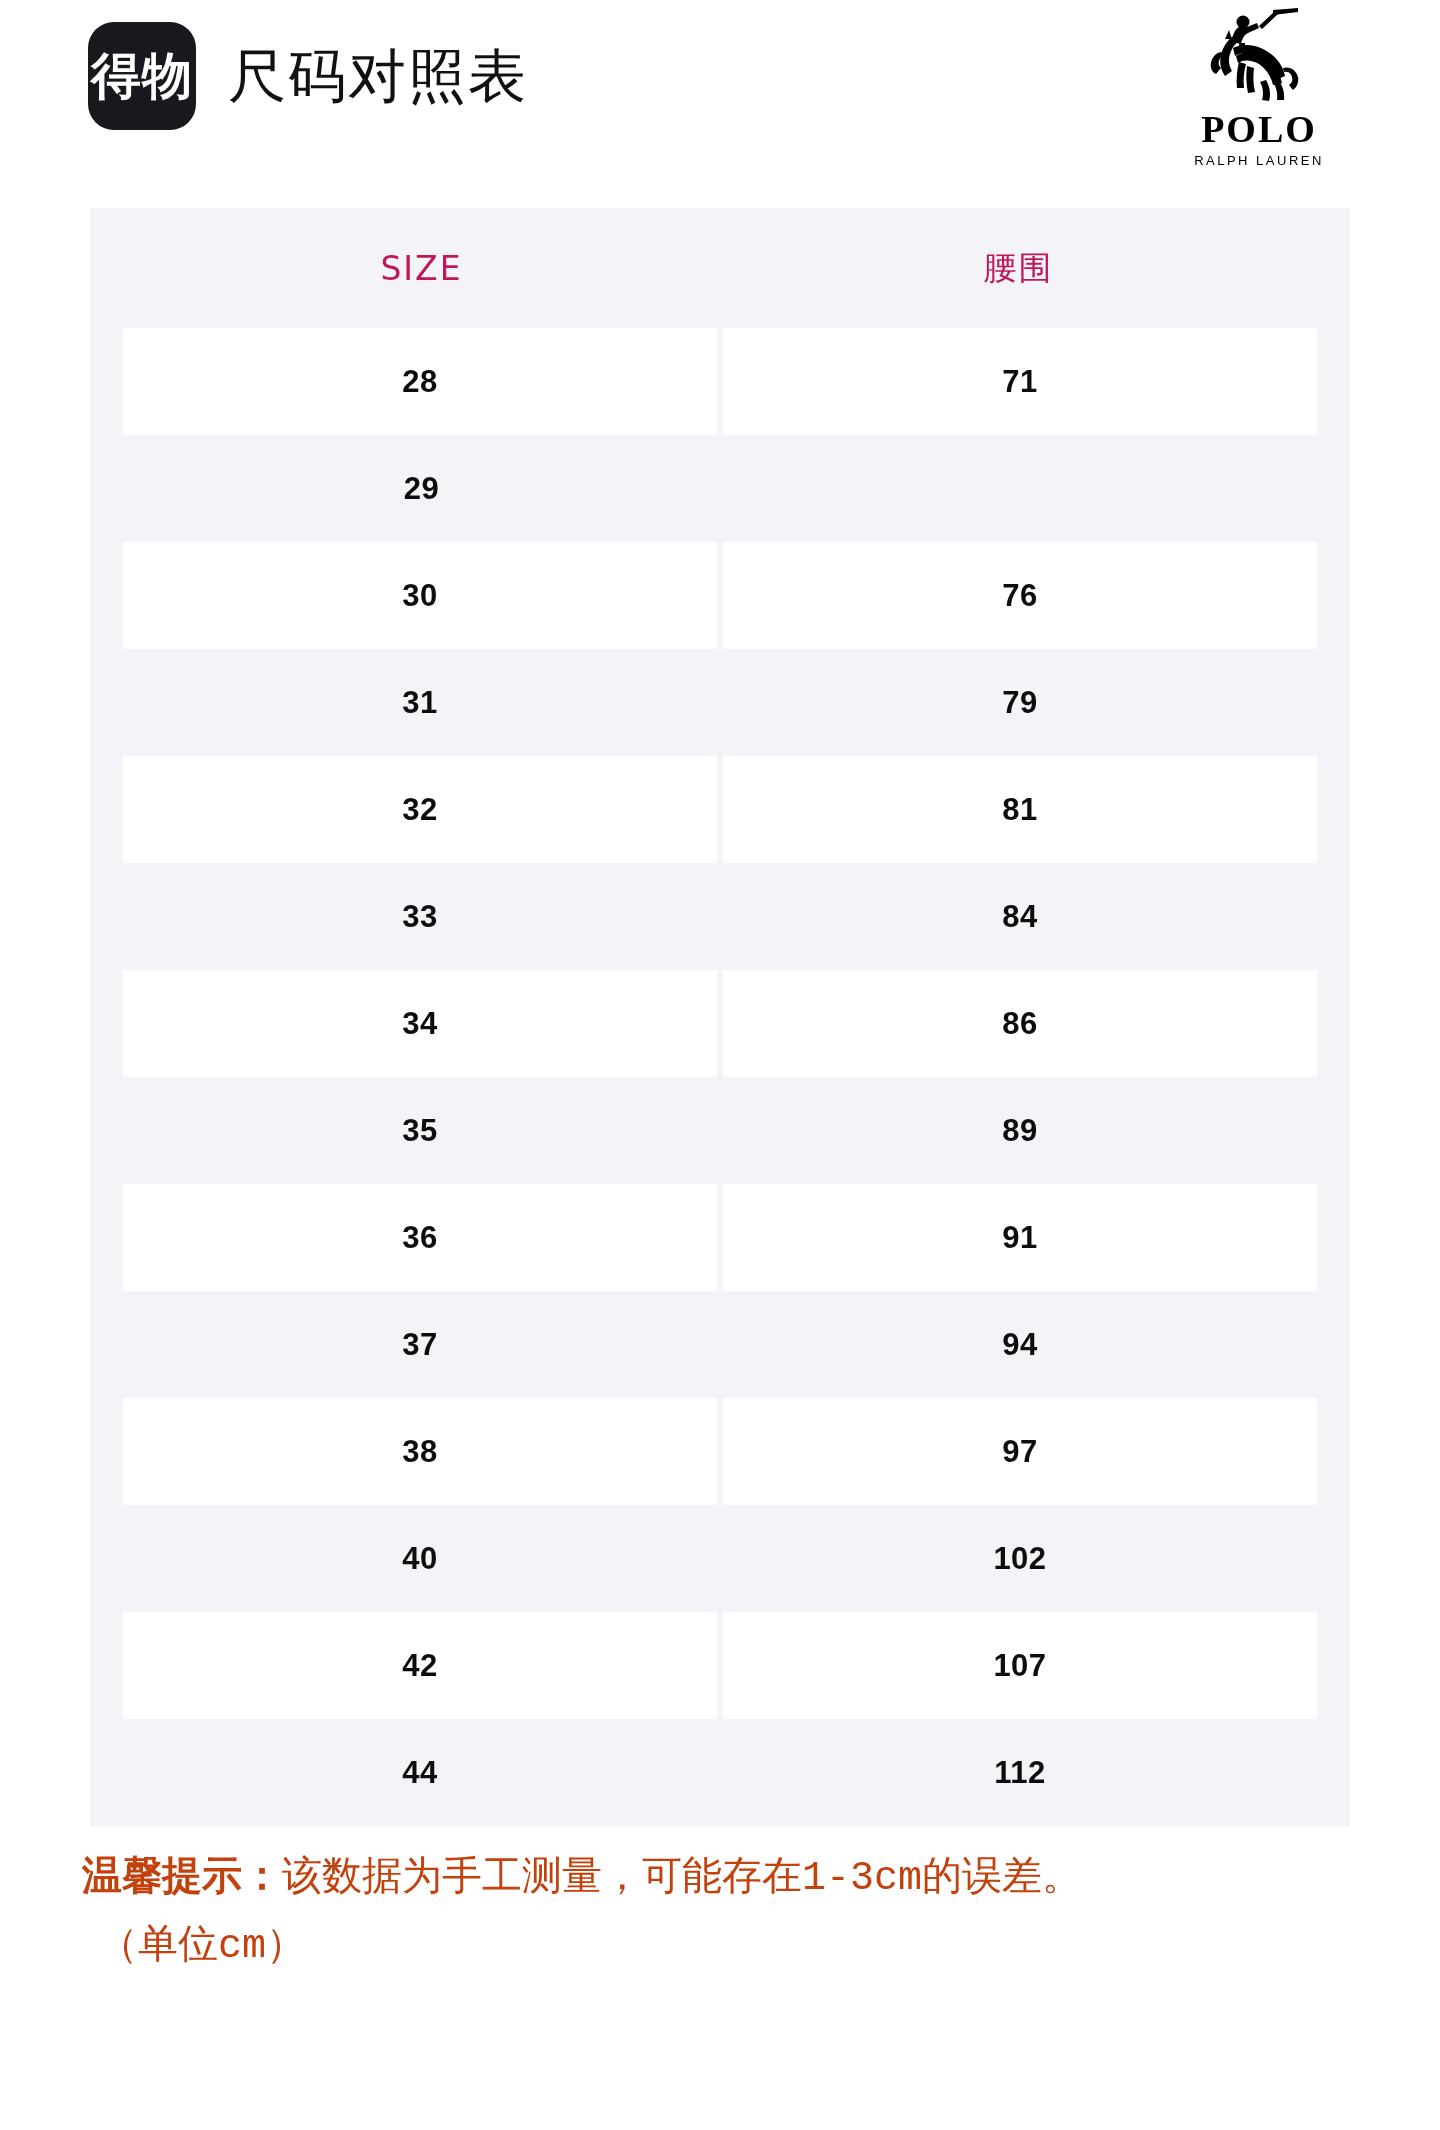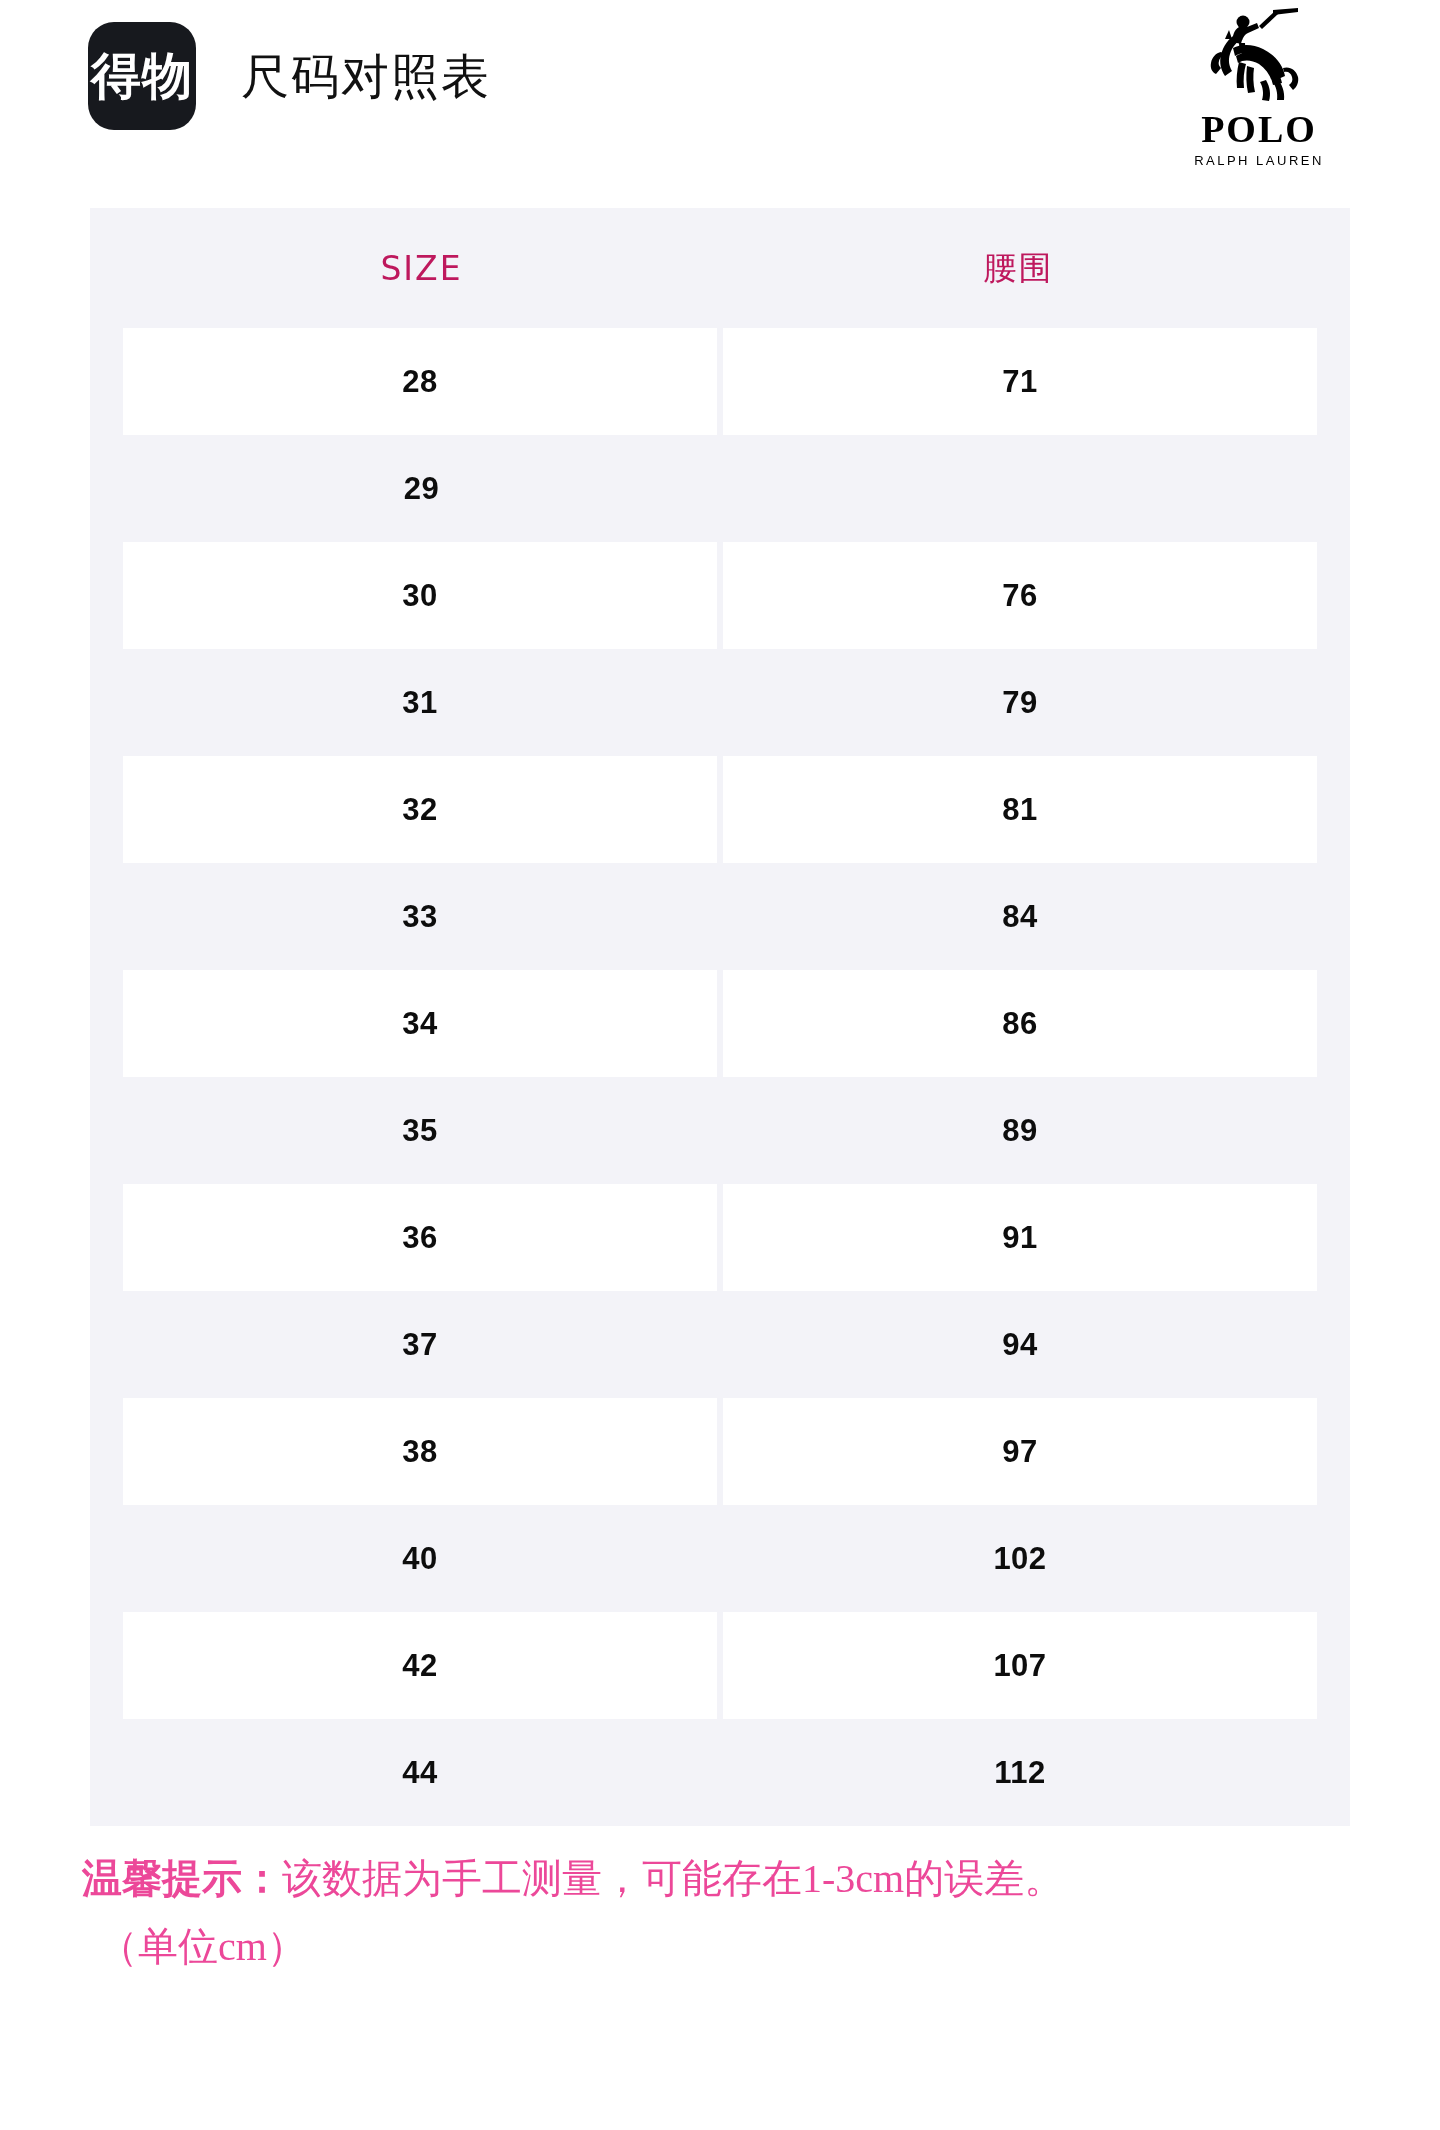--- a/index.html
+++ b/index.html
@@ -47,28 +47,27 @@
   #app-logo-text {
     color: #ffffff;
     font-size: 50px;
     font-weight: 700;
     letter-spacing: 1px;
     line-height: 1;
     font-family: "DejaVu Sans", "Liberation Sans", sans-serif;
   }
 
   #page-title {
-    font-size: 48px;
+    font-size: 58px;
     font-weight: 400;
     letter-spacing: 2px;
     line-height: 1;
     color: #111111;
     white-space: nowrap;
     font-family: "DejaVu Sans", "Liberation Sans", sans-serif;
-    margin-left: 13px;
   }
 
   
   #rl-logo {
     position: absolute;
     right: 96px;
     top: 8px;
     width: 170px;
     text-align: center;
   }
@@ -162,22 +161,22 @@
     letter-spacing: 0.5px;
     font-family: "Liberation Sans", "DejaVu Sans", sans-serif;
   }
 
   
   #footer-note {
     position: absolute;
     left: 82px;
     top: 1852px;
     width: 1300px;
-    font-family: Liberation Serif, serif;
-    color: #ec4899;
+    font-family: Liberation Mono, monospace;
+    color: #c2410c;
   }
   #note-line-1 {
     font-size: 40px;
     line-height: 1.35;
     white-space: nowrap;
   }
   #note-label {
     font-weight: 700;
   }
   #note-body {

